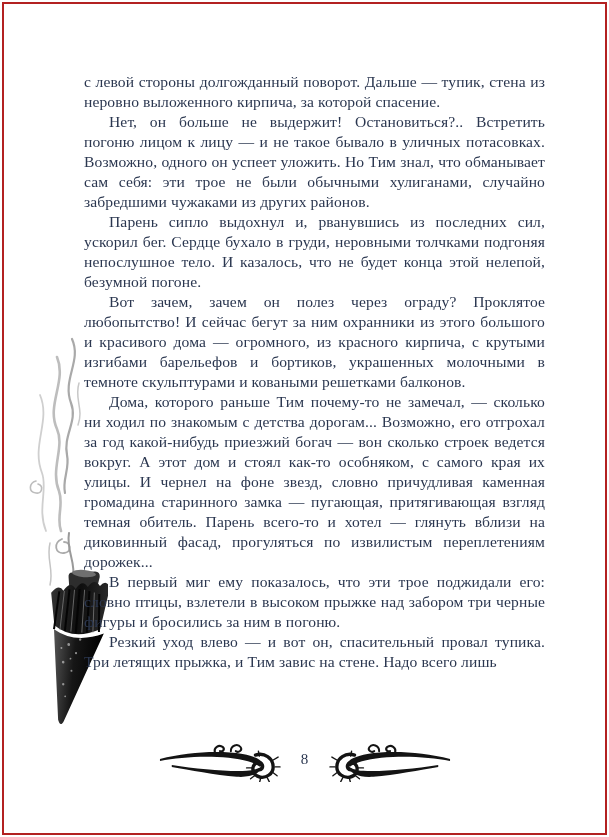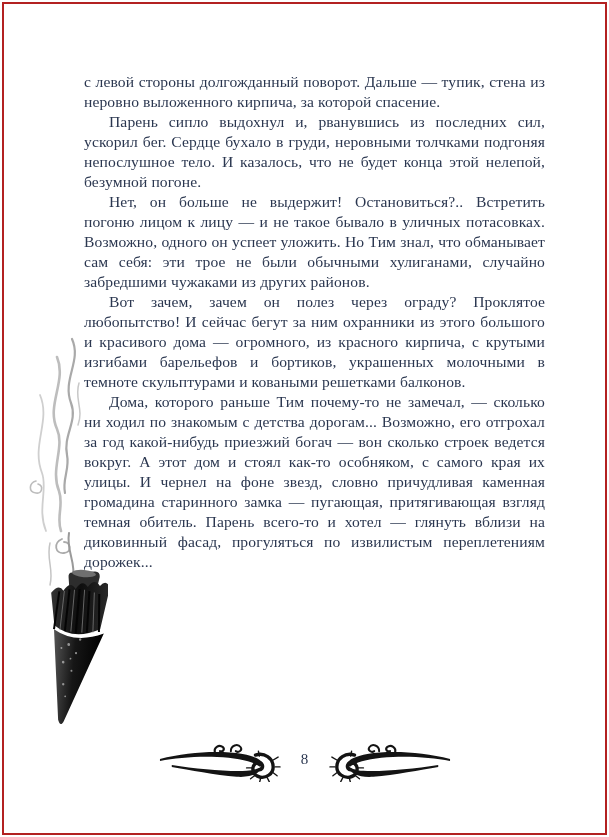--- a/index.html
+++ b/index.html
@@ -105,24 +105,26 @@
         <circle cx="55" cy="326" r="0.9"></circle>
       <circle cx="45" cy="316" r="1.0"></circle>
         <circle cx="63" cy="306" r="1.2"></circle>
       <circle cx="53" cy="364" r="0.9"></circle>
     </g>
   </g>
 </svg>
 
 <div class="text-column">
     <p class="first">с левой стороны долгожданный поворот. Дальше — тупик, стена из неровно выложенного кирпича, за которой спасение.</p>
+    <p class="">Нет, он больше не выдержит! Остановиться?.. Встретить погоню лицом к лицу — и не такое бывало в уличных потасовках. Возможно, одного он успеет уложить. Но Тим знал, что обманывает сам себя: эти трое не были обычными хулиганами, случайно забредшими чужаками из других районов.</p>
     <p class="">Парень сипло выдохнул и, рванувшись из последних сил, ускорил бег. Сердце бухало в груди, неровными толчками подгоняя непослушное тело. И казалось, что не будет конца этой нелепой, безумной погоне.</p>
-    <p class="">Нет, он больше не выдержит! Остановиться?.. Встретить погоню лицом к лицу — и не такое бывало в уличных потасовках. Возможно, одного он успеет уложить. Но Тим знал, что обманывает сам себя: эти трое не были обычными хулиганами, случайно забредшими чужаками из других районов.</p>
     <p class="">Вот зачем, зачем он полез через ограду? Проклятое любопытство! И сейчас бегут за ним охранники из этого большого и красивого дома — огромного, из красного кирпича, с крутыми изгибами барельефов и бортиков, украшенных молочными в темноте скульптурами и коваными решетками балконов.</p>
     <p class="">Дома, которого раньше Тим почему-то не замечал, — сколько ни ходил по знакомым с детства дорогам... Возможно, его отгрохал за год какой-нибудь приезжий богач — вон сколько строек ведется вокруг. А этот дом и стоял как-то особняком, с самого края их улицы. И чернел на фоне звезд, словно причудливая каменная громадина старинного замка — пугающая, притягивающая взгляд темная обитель. Парень всего-то и хотел — глянуть вблизи на диковинный фасад, прогуляться по извилистым переплетениям дорожек...</p>
+    <p class="">В первый миг ему показалось, что эти трое поджидали его: словно птицы, взлетели в высоком прыжке над забором три черные фигуры и бросились за ним в погоню.</p>
+    <p class="">Резкий уход влево — и вот он, спасительный провал тупика. Три летящих прыжка, и Тим завис на стене. Надо всего лишь</p>
   </div>
 
 <div class="footer">
   <svg class="flourish" viewBox="0 0 128 40" xmlns="http://www.w3.org/2000/svg">
     <g fill="var(--ornament)">
       <path d="M2 18 C30 11 62 9 86 13 C97 15 104 18 106 22 L104 26 C96 20 80 17 60 16 C40 15 18 17 2 20 Z"></path>
       <path d="M14 24 C40 28 70 31 90 30 C98 29.5 104 27 107 24 C104 33 94 37 80 36 C58 34 32 29 14 26 Z"></path>
     </g>
     <g fill="none" stroke="var(--ornament)" stroke-linecap="round">
       <path d="M58 12 C56 6 62 3 66 6 C68 8 66 11 63 10" stroke-width="2.2"></path>

